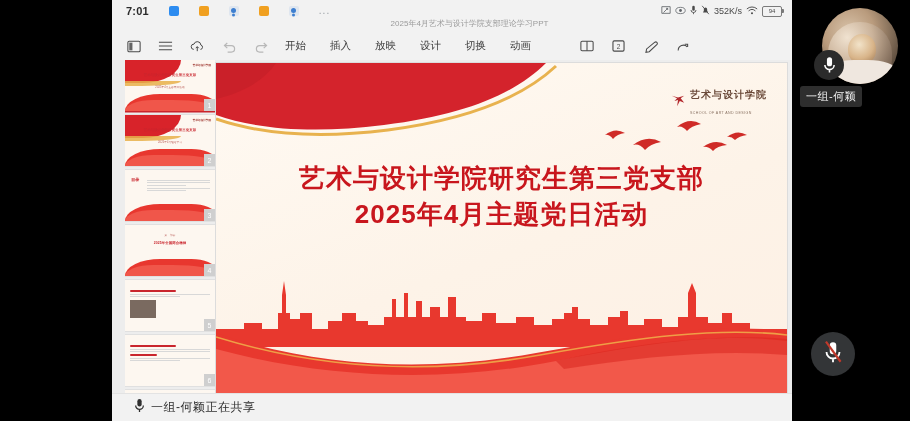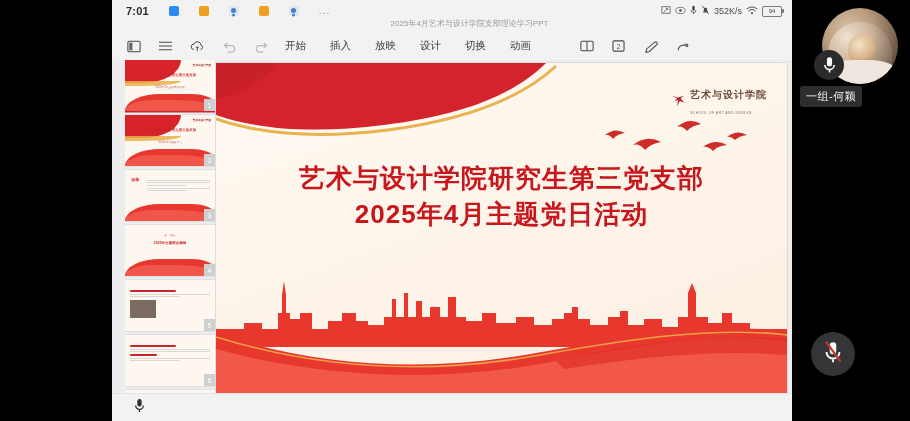--- a/index.html
+++ b/index.html
@@ -399,20 +399,21 @@
       </div>
 
       <div class="sharebar">
         <div class="share-inner">
           <span>
             <svg width="11" height="15" viewBox="0 0 10 14">
                 <rect x="3" y="1" width="4" height="7" rx="2" fill="#2f2f2f"></rect>
                 <path d="M1.4 7a3.6 3.6 0 007.2 0M5 10.6V13" stroke="#2f2f2f" stroke-width="1.2" fill="none"></path>
               </svg>
           </span>
+          <span class="share-txt">一组-何颖正在共享</span>
         </div>
       </div>
     </div>
   </div>
 
   <div class="videopane">
     <div class="avatar">
       <div class="avatar-fig"></div>
       <div class="avatar-pet"></div>
       <div class="avatar-shirt"></div>

